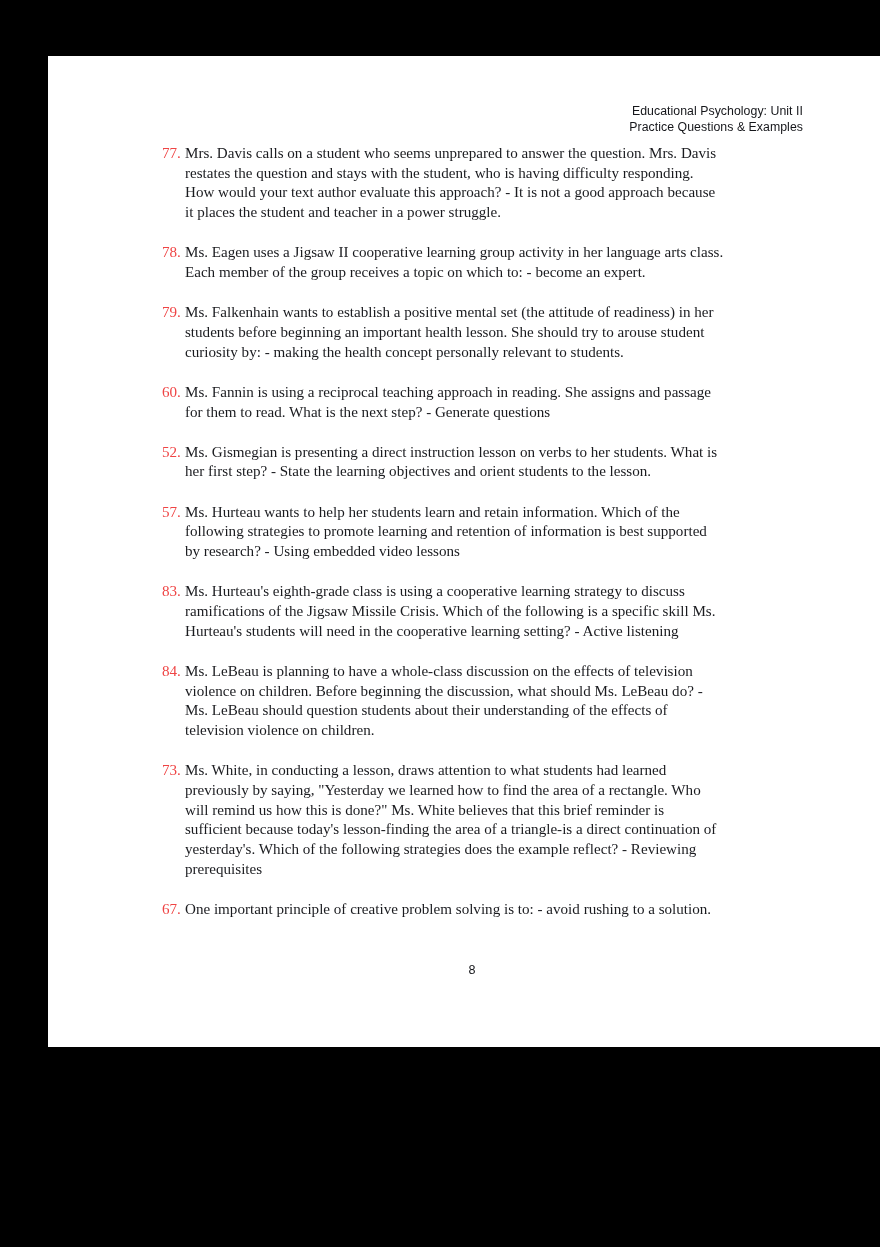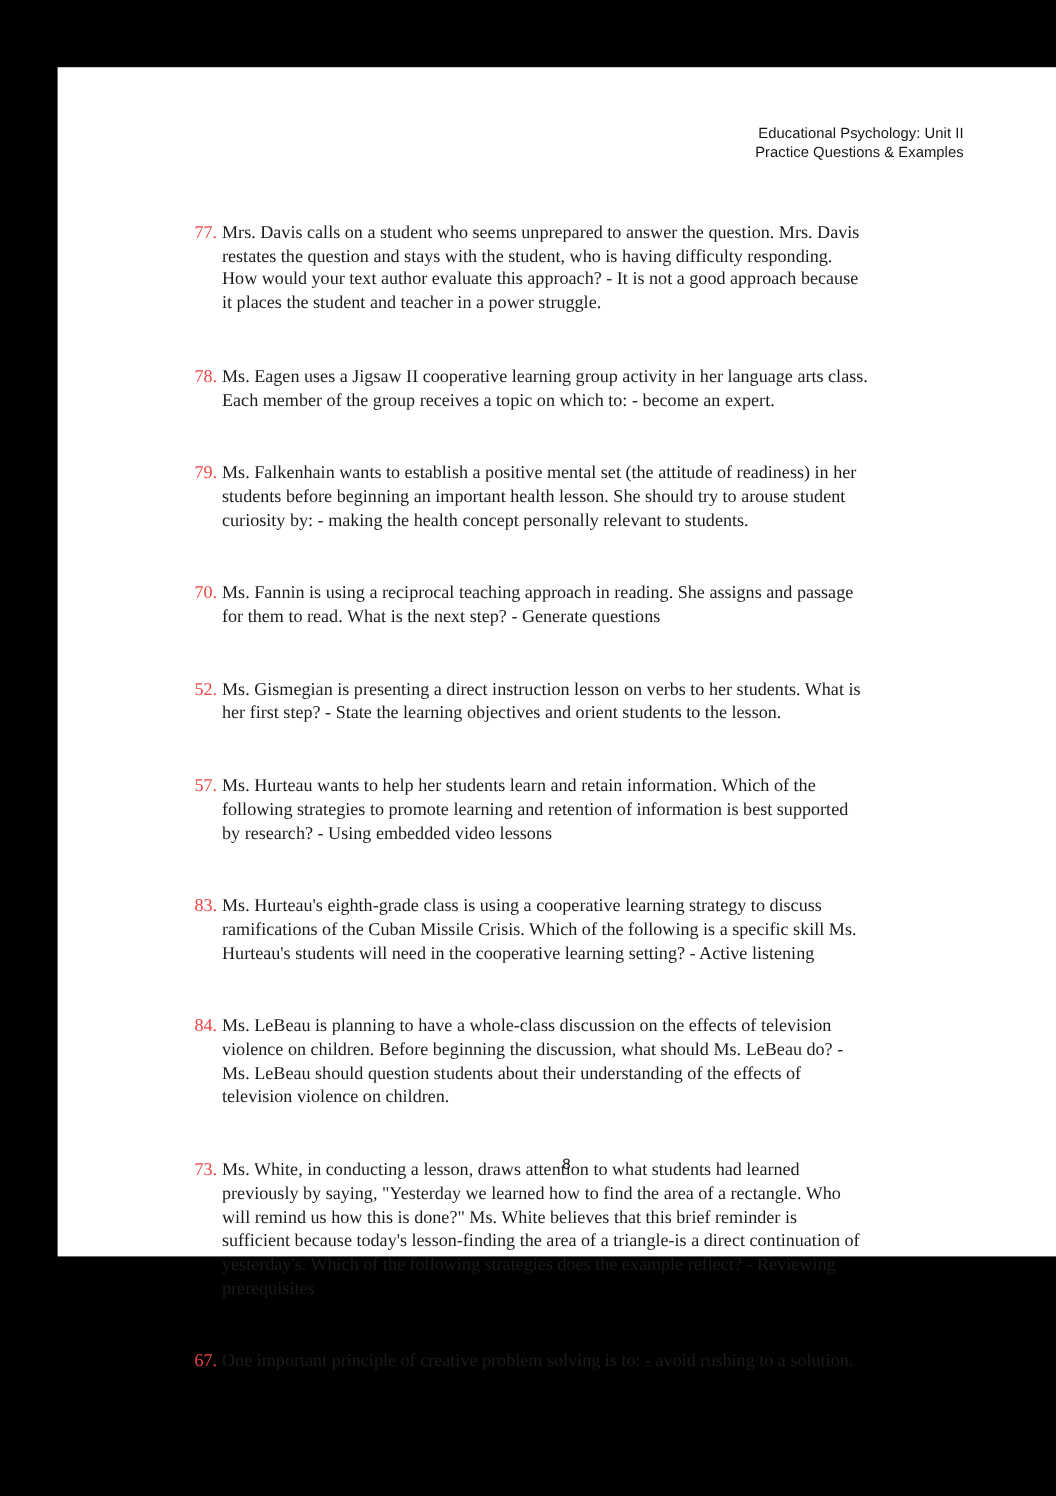--- a/index.html
+++ b/index.html
@@ -69,21 +69,20 @@
   .question-number {
     position: absolute;
     left: 0;
     top: 0;
     width: 21px;
     text-align: left;
     color: #ef4444;
   }
   .question-text {
     display: block;
-    margin-top: 41px;
   }
 
   
   .page-folio {
     position: absolute;
     left: 0;
     right: 0;
     top: 906px;
     text-align: center;
     font-family: "Liberation Sans", "DejaVu Sans", sans-serif;
@@ -109,34 +108,34 @@
     </li>
     <li class="question-item">
       <span class="question-number">78.</span>
       <span class="question-text">Ms. Eagen uses a Jigsaw II cooperative learning group activity in her language arts class. Each member of the group receives a topic on which to: - become an expert.</span>
     </li>
     <li class="question-item">
       <span class="question-number">79.</span>
       <span class="question-text">Ms. Falkenhain wants to establish a positive mental set (the attitude of readiness) in her students before beginning an important health lesson. She should try to arouse student curiosity by: - making the health concept personally relevant to students.</span>
     </li>
     <li class="question-item">
-      <span class="question-number">70.</span>
+      <span class="question-number">60.</span>
       <span class="question-text">Ms. Fannin is using a reciprocal teaching approach in reading. She assigns and passage for them to read. What is the next step? - Generate questions</span>
     </li>
     <li class="question-item">
       <span class="question-number">52.</span>
       <span class="question-text">Ms. Gismegian is presenting a direct instruction lesson on verbs to her students. What is her first step? - State the learning objectives and orient students to the lesson.</span>
     </li>
     <li class="question-item">
       <span class="question-number">57.</span>
       <span class="question-text">Ms. Hurteau wants to help her students learn and retain information. Which of the following strategies to promote learning and retention of information is best supported by research? - Using embedded video lessons</span>
     </li>
     <li class="question-item">
       <span class="question-number">83.</span>
-      <span class="question-text">Ms. Hurteau's eighth-grade class is using a cooperative learning strategy to discuss ramifications of the Cuban Missile Crisis. Which of the following is a specific skill Ms. Hurteau's students will need in the cooperative learning setting? - Active listening</span>
+      <span class="question-text">Ms. Hurteau's eighth-grade class is using a cooperative learning strategy to discuss ramifications of the Jigsaw Missile Crisis. Which of the following is a specific skill Ms. Hurteau's students will need in the cooperative learning setting? - Active listening</span>
     </li>
     <li class="question-item">
       <span class="question-number">84.</span>
       <span class="question-text">Ms. LeBeau is planning to have a whole-class discussion on the effects of television violence on children. Before beginning the discussion, what should Ms. LeBeau do? - Ms. LeBeau should question students about their understanding of the effects of television violence on children.</span>
     </li>
     <li class="question-item">
       <span class="question-number">73.</span>
       <span class="question-text">Ms. White, in conducting a lesson, draws attention to what students had learned previously by saying, "Yesterday we learned how to find the area of a rectangle. Who will remind us how this is done?" Ms. White believes that this brief reminder is sufficient because today's lesson-finding the area of a triangle-is a direct continuation of yesterday's. Which of the following strategies does the example reflect? - Reviewing prerequisites</span>
     </li>
     <li class="question-item">

